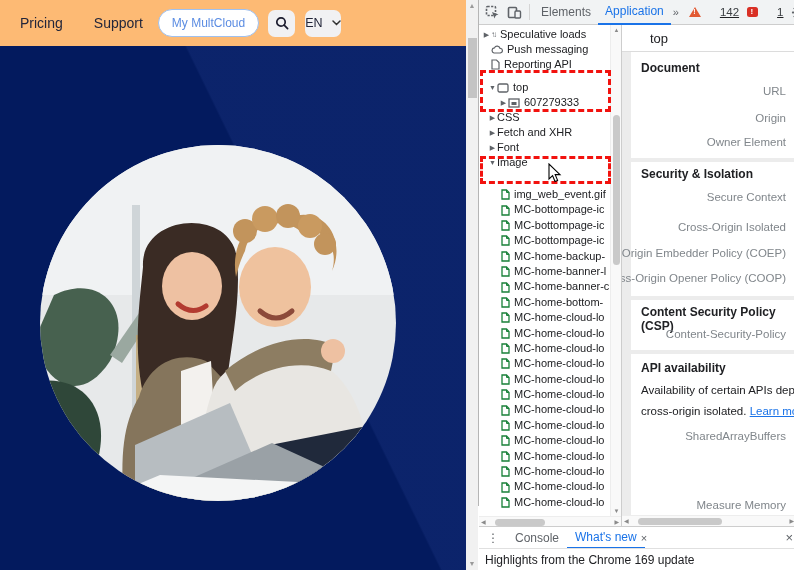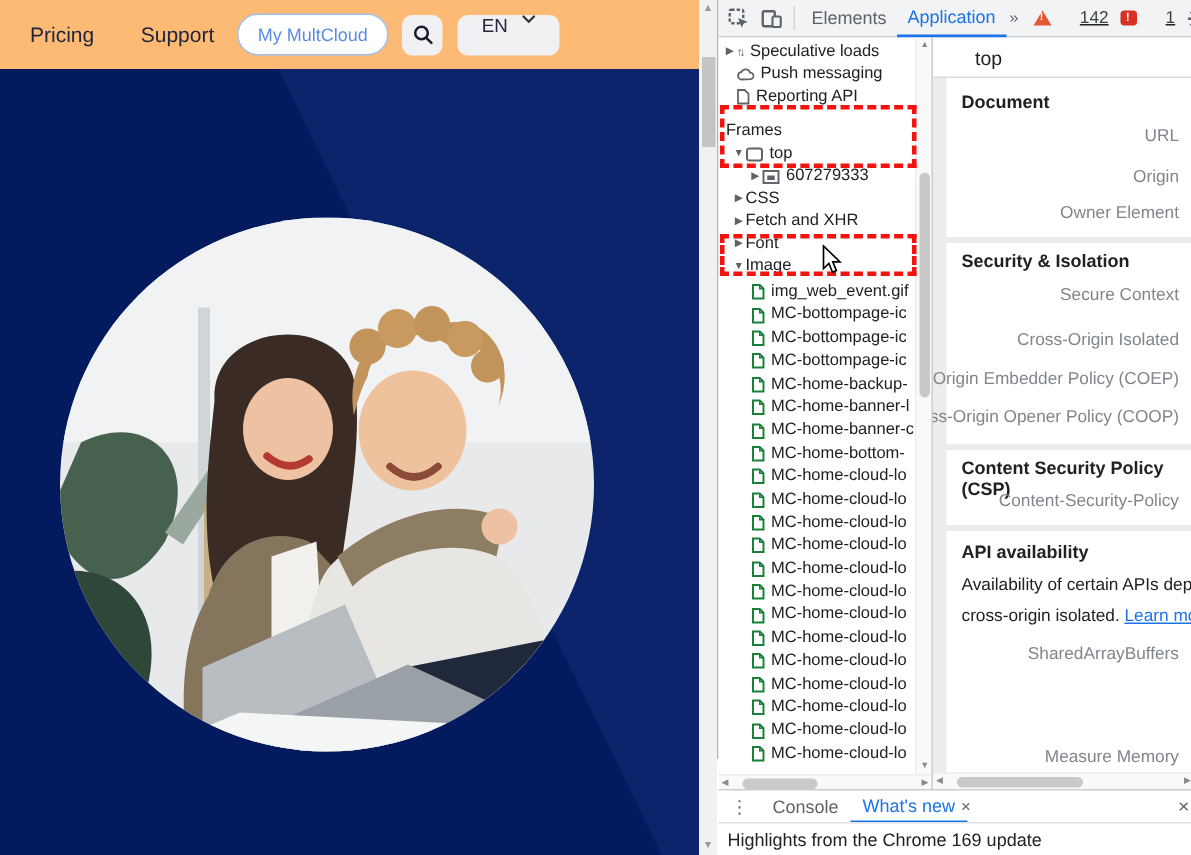--- a/index.html
+++ b/index.html
@@ -12,21 +12,21 @@
   .site-header { position:absolute; left:0; top:0; width:466px; height:46px; background:#fdba74;
     display:flex; align-items:center; }
   .nav-link { font-size:14px; color:#23263a; cursor:pointer; }
   .nav-pricing { margin-left:20px; }
   .nav-support { margin-left:31px; }
   .account-btn { margin-left:15px; font-size:12px; color:#5b8ce2; border:1px solid #9fc0ee;
     border-radius:15px; background:#fff; padding:6px 13px; cursor:pointer; }
   .search-btn { margin-left:9px; width:27px; height:27px; background:#f1f1f3; border-radius:7px;
     display:flex; align-items:center; justify-content:center; cursor:pointer; }
   .lang-select { margin-left:10px; height:27px; background:#f1f1f3; border-radius:7px;
-    display:flex; padding:0 16px; gap:9px; cursor:pointer; }
+    display:flex; align-items:center; padding:0 0; gap:9px; cursor:pointer; }
   .lang-select span { font-size:12.5px; color:#23263a; }
 
   .hero { position:absolute; left:0; top:46px; width:466px; height:524px; background:#031a5e; overflow:hidden; }
   .hero-band { position:absolute; inset:0;
     background:linear-gradient(64deg, rgba(0,0,0,0) 61%, rgba(90,120,220,0.10) 61.3%); }
   .photo-wrap { position:absolute; left:40px; top:99px; width:356px; height:356px; }
 
   
   .page-scrollbar { position:absolute; left:466px; top:0; width:12px; height:570px; background:#f1f1f1; }
   .page-scrollbar .arrow { position:absolute; left:0; width:12px; height:12px; color:#9a9a9a;
@@ -268,21 +268,20 @@
             <span class="ticon">
               <svg width="9" height="11" viewBox="0 0 9 11">
                   <path d="M1 1 h4.5 L8 3.5 V10 H1 Z" fill="none" stroke="#5f6368" stroke-width="1.2"></path>
                 </svg>
             </span>
             <span>Reporting API</span>
           </div>
         </div>
 
         <div class="tree-frames">
-          <div class="frames-label">Frames</div>
           <div class="trow indent1">
             <span class="exp">▼</span>
             <span class="ticon">
               <svg width="12" height="10" viewBox="0 0 12 10">
                   <rect x="1" y="1" width="10" height="8" rx="1.5" fill="none" stroke="#5f6368" stroke-width="1.3"></rect>
                 </svg>
             </span>
             <span>top</span>
           </div>
           <div class="trow indent2">

